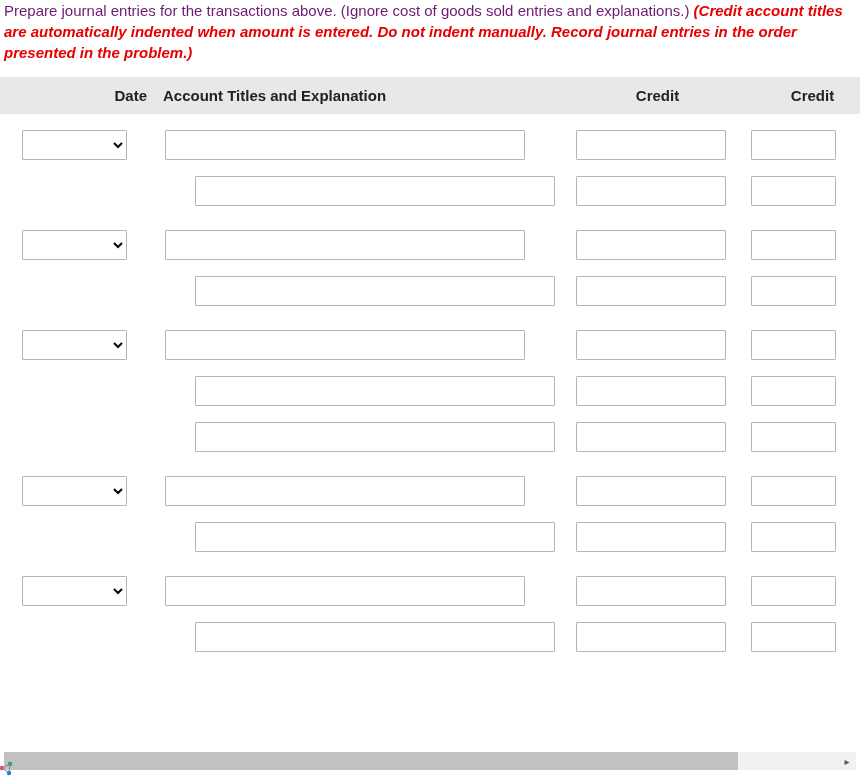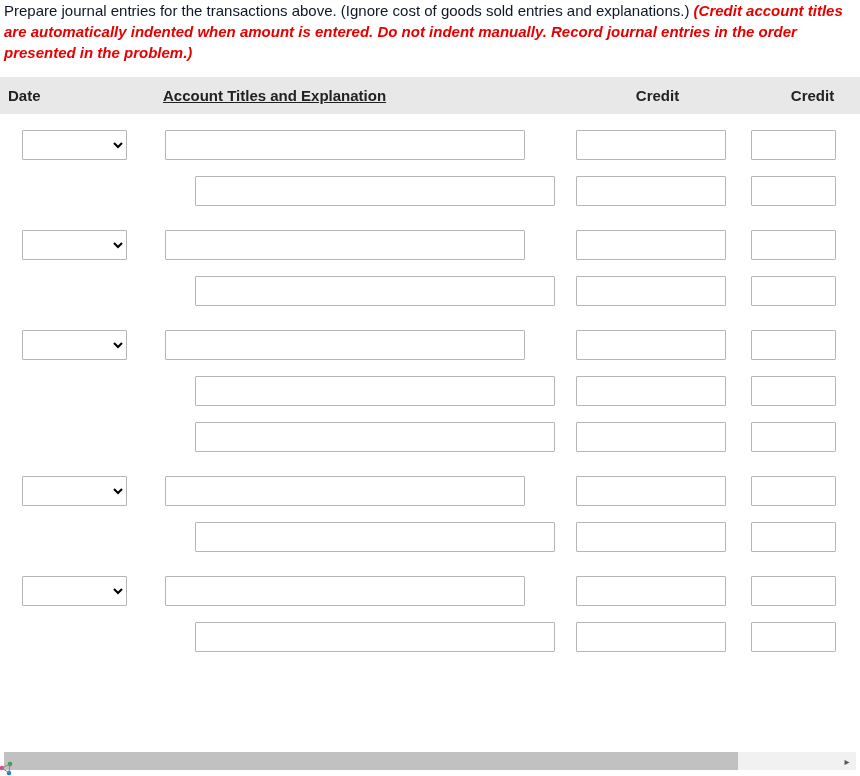--- a/index.html
+++ b/index.html
@@ -11,42 +11,42 @@
       width: 860px;
       height: 776px;
       overflow: hidden;
       position: relative;
     }
     .instruction {
       padding: 0 4px 14px 4px;
       line-height: 1.4;
       font-size: 15px;
     }
-    .instruction .black { color: #0f172a; }
+    .instruction .black { color: #701a75; }
     .instruction .red {
       color: #e60000;
       font-style: italic;
       font-weight: 700;
     }
     .table-wrap {
       width: 880px; 
     }
     table {
       border-collapse: collapse;
       width: 100%;
     }
     thead th {
       background: #e8e8e8;
       font-weight: 700;
       font-size: 15px;
       padding: 10px 8px;
       text-align: left;
     }
-    thead th.date { width: 155px; text-align: left; }
-    thead th.account { width: 415px; text-decoration: underline; }
+    thead th.date { width: 155px; text-align: right; }
+    thead th.account { width: 415px; }
     thead th.debit { width: 175px; text-align: center; }
     thead th.credit { width: 135px; text-align: center; }
     tbody td {
       padding: 8px 6px;
       vertical-align: middle;
     }
     td.date-col { padding-left: 22px; }
     td.account-first { padding-left: 10px; }
     td.account-indent { padding-left: 40px; }
     .select-input {

